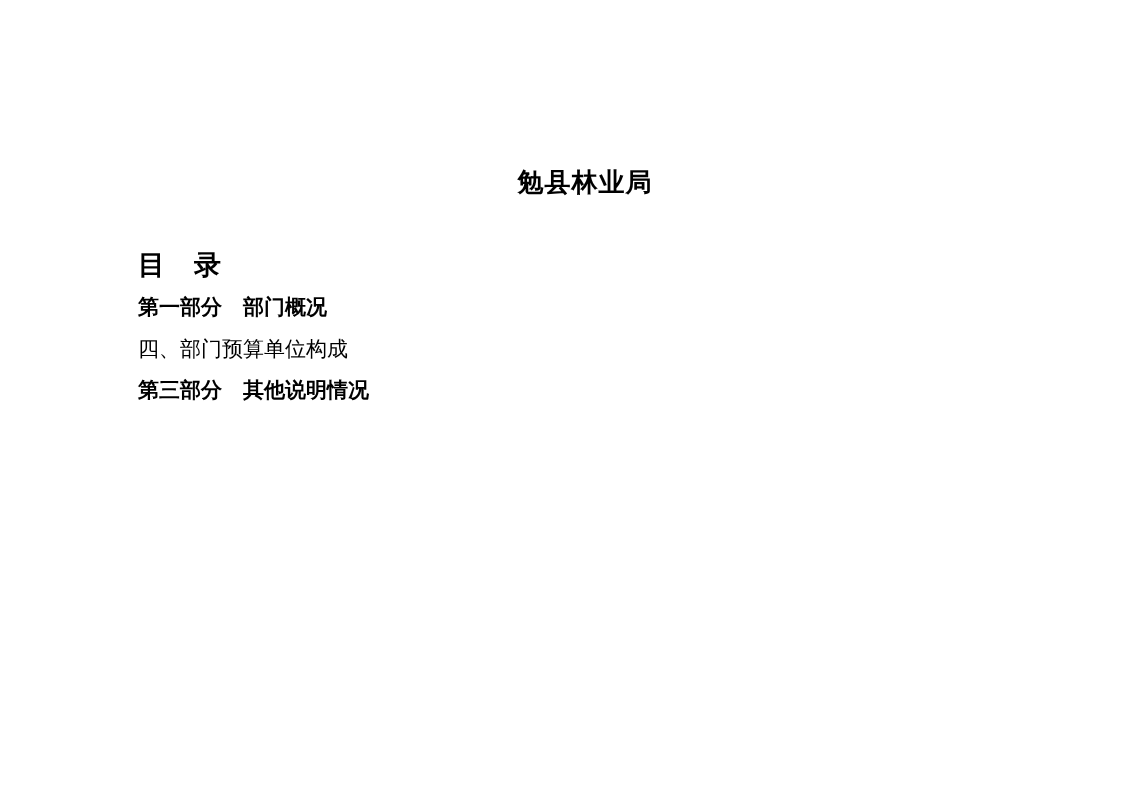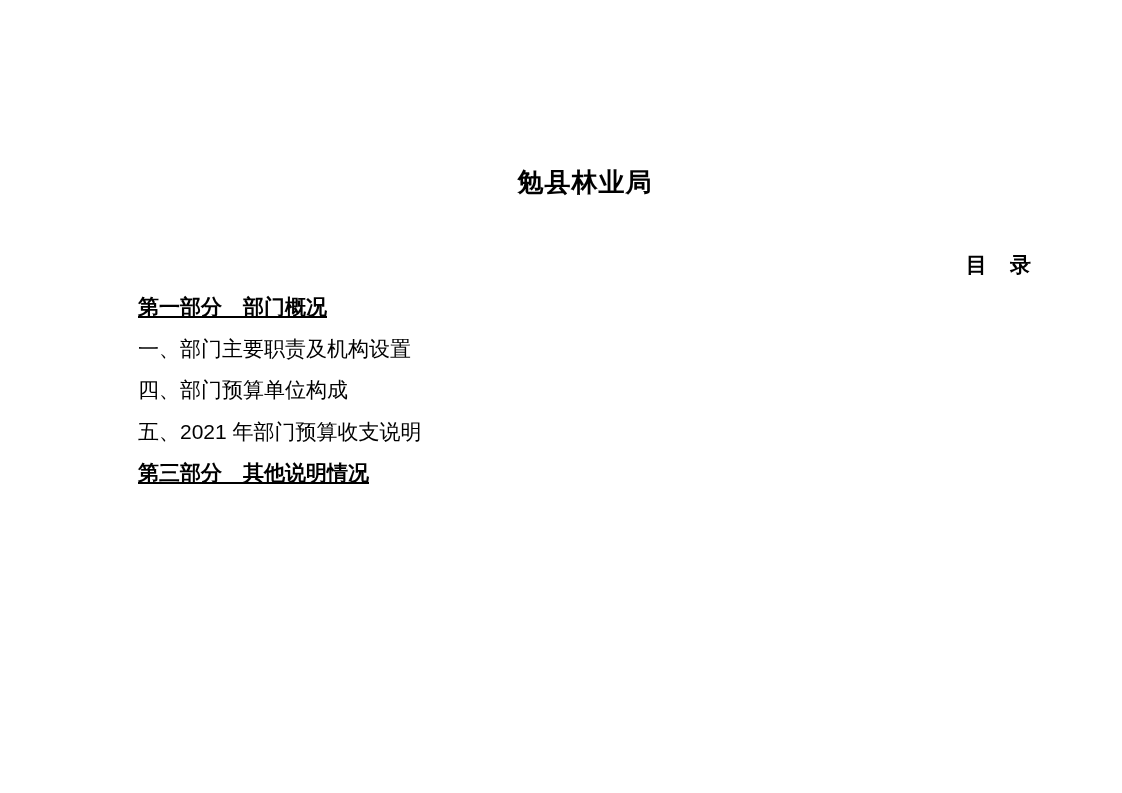--- a/index.html
+++ b/index.html
@@ -26,54 +26,51 @@
     text-align: center;
     font-weight: bold;
     font-size: 26px;
     line-height: 44px;
     letter-spacing: 1px;
   }
   .doc-title.first {
     margin-top: 160px;
   }
   .toc-heading {
-    text-align: right;
+    text-align: left;
     font-weight: bold;
-    font-size: 21px;
+    font-size: 27px;
     line-height: 42px;
     margin-top: 40px;
     letter-spacing: 1px;
   }
   .toc-list {
     margin: 0;
     padding: 0;
   }
   .toc-item {
     font-size: 21px;
     line-height: 41.5px;
     white-space: pre;
   }
   .toc-part {
     font-weight: bold;
-    text-decoration: underline;
   }
 </style>
 </head>
 <body>
 
 <div class="page">
   <div class="content">
 
     <div class="doc-title first">勉县林业局</div>
 
 
     <div class="toc-heading">目　录</div>
 
     <div class="toc-list">
       <div class="toc-item toc-part">第一部分　部门概况</div>
-      <div class="toc-item">一、部门主要职责及机构设置</div>
       <div class="toc-item">四、部门预算单位构成</div>
-      <div class="toc-item">五、2021 年部门预算收支说明</div>
       <div class="toc-item toc-part">第三部分　其他说明情况</div>
     </div>
 
   </div>
 </div>
 
 </body></html>

